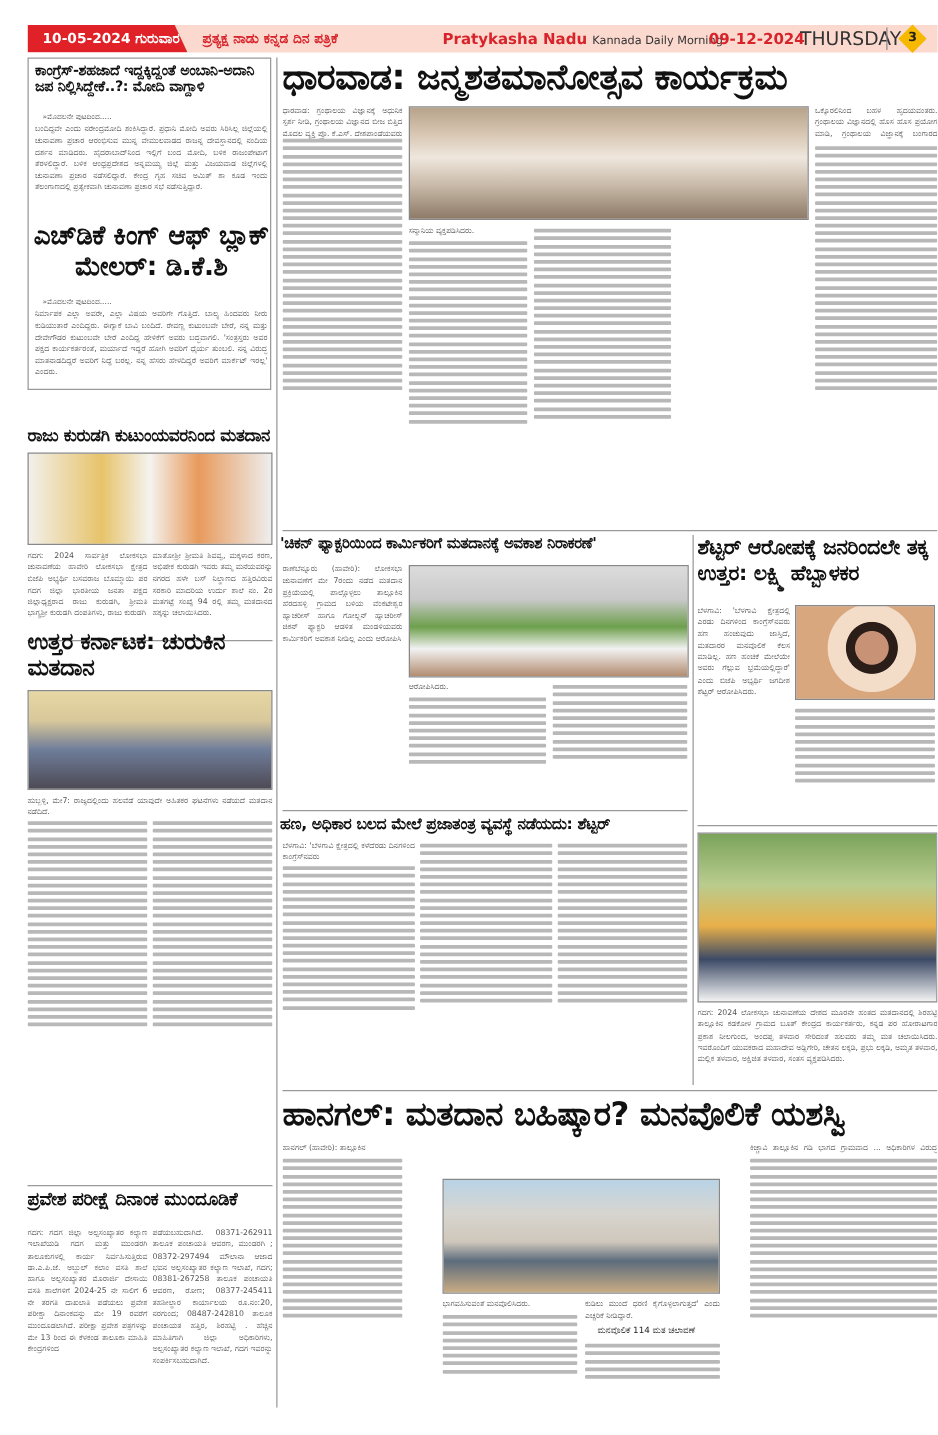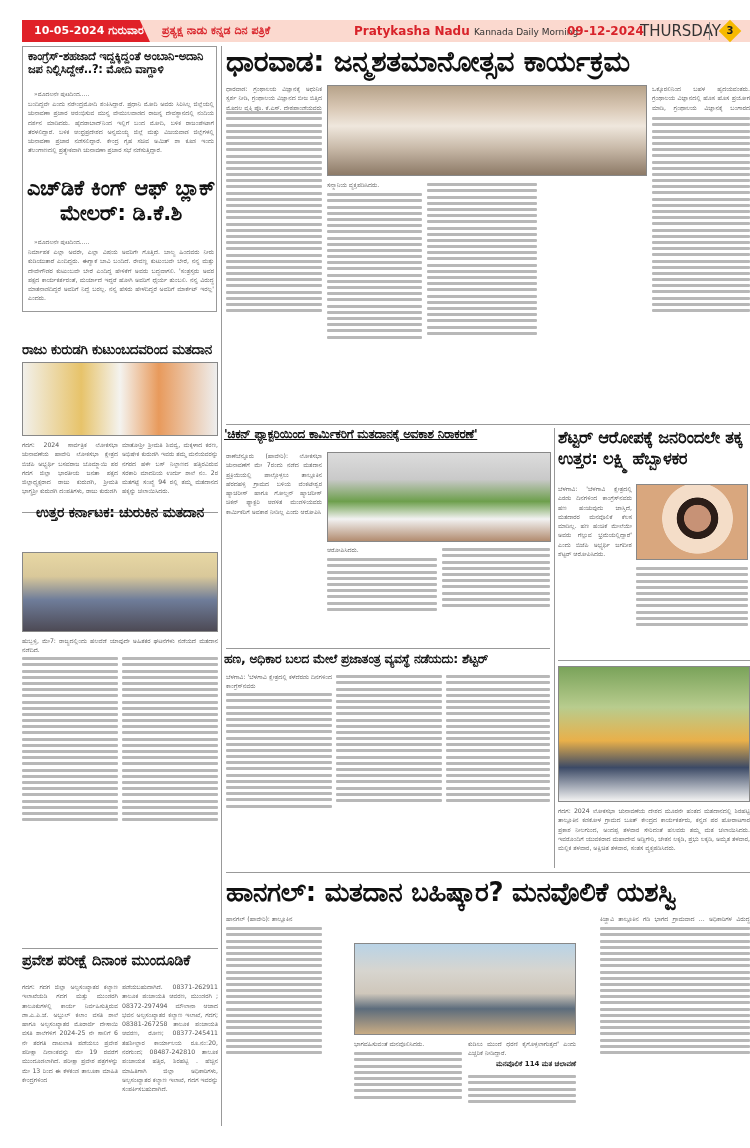--- a/index.html
+++ b/index.html
@@ -33,21 +33,21 @@
 
   .photo { position: absolute; overflow: hidden; border: 1px solid #888; }
   .ph-dharwad { background: linear-gradient(180deg, #b7a38a 0%, #d9c8b5 25%, #efe7dd 45%, #c8b9a8 70%, #8d7a67 100%); }
   .ph-family { background: linear-gradient(90deg, #f2f0ea 0%, #e7c36a 30%, #f4f3ef 50%, #e89a5c 70%, #eeeeee 100%); }
   .ph-queue { background: linear-gradient(180deg, #e7d7a4 0%, #d9c89a 30%, #6f7d9a 60%, #4d4a55 100%); }
   .ph-chicken { background: linear-gradient(180deg, #dcdcdc 0%, #c9c9c9 30%, #6d9f4c 55%, #f2f2f2 75%, #b28c70 100%); }
   .ph-lakshmi { background: radial-gradient(circle at 55% 45%, #c79276 0 18%, #2b1d18 19% 28%, #f4ddc8 29% 48%, #d9a77e 49% 100%); }
   .ph-voters { background: linear-gradient(180deg, #7aa35a 0%, #b8cc8e 30%, #e9b04a 55%, #3c4a66 75%, #f3f3f3 100%); }
   .ph-hangal { background: linear-gradient(180deg, #b9d3e6 0%, #d7d5cf 30%, #cfc7bb 55%, #5c6c7c 72%, #c9ac84 100%); }
 
-  .subhead { position: absolute; font-size: 7px; font-weight: bold; color: #222; text-align: right; }
+  .subhead { position: absolute; font-size: 7px; font-weight: normal; color: #222; }
 </style>
 </head>
 <body>
 
 <div class="masthead">
   <div class="mh-date">10-05-2024 ಗುರುವಾರ</div>
   <div class="mh-kn">ಪ್ರತ್ಯಕ್ಷ ನಾಡು ಕನ್ನಡ ದಿನ ಪತ್ರಿಕೆ</div>
   <div class="mh-en"><span>Pratykasha Nadu</span> <span class="sub">Kannada Daily Morning</span></div>
   <div class="mh-date2">09-12-2024</div>
   <div class="mh-day">THURSDAY</div>
@@ -59,27 +59,27 @@
 
 <div class="box" style="left:22px;top:46px;width:195px;height:266px;"></div>
 <div class="hl hl-sm" style="left:28px;top:50px;width:186px;font-size:11.5px;">ಕಾಂಗ್ರೆಸ್-ಶಹಜಾದೆ ಇದ್ದಕ್ಕಿದ್ದಂತೆ ಅಂಬಾನಿ-ಅದಾನಿ ಜಪ ನಿಲ್ಲಿಸಿದ್ದೇಕೆ..?: ಮೋದಿ ವಾಗ್ದಾಳಿ</div>
 <div class="text" style="left:34px;top:89px;width:178px;height:10px;font-size:6px;">»ಮೊದಲನೇ ಪುಟದಿಂದ.....</div>
 <div class="text" style="left:28px;top:99px;width:186px;height:74px;">ಬಂದಿದ್ದವೇ ಎಂದು ನರೇಂದ್ರಮೋದಿ ಶಂಕಿಸಿದ್ದಾರೆ. ಪ್ರಧಾನಿ ಮೋದಿ ಅವರು ಸಿರಿಸಿಲ್ಲ ಜಿಲ್ಲೆಯಲ್ಲಿ ಚುನಾವಣಾ ಪ್ರಚಾರ ಆರಂಭಿಸುವ ಮುನ್ನ ವೇಮುಲವಾಡದ ರಾಜನ್ನ ದೇವಸ್ಥಾನದಲ್ಲಿ ನಂದಿಯ ದರ್ಶನ ಮಾಡಿದರು. ಹೈದರಾಬಾದ್‌ನಿಂದ ಇಲ್ಲಿಗೆ ಬಂದ ಮೋದಿ, ಬಳಿಕ ರಾಜಂಪೇಟಾಗೆ ತೆರಳಲಿದ್ದಾರೆ. ಬಳಿಕ ಆಂಧ್ರಪ್ರದೇಶದ ಅನ್ನಮಯ್ಯ ಜಿಲ್ಲೆ ಮತ್ತು ವಿಜಯವಾಡ ಜಿಲ್ಲೆಗಳಲ್ಲಿ ಚುನಾವಣಾ ಪ್ರಚಾರ ನಡೆಸಲಿದ್ದಾರೆ. ಕೇಂದ್ರ ಗೃಹ ಸಚಿವ ಅಮಿತ್ ಶಾ ಕೂಡ ಇಂದು ತೆಲಂಗಾಣದಲ್ಲಿ ಪ್ರತ್ಯೇಕವಾಗಿ ಚುನಾವಣಾ ಪ್ರಚಾರ ಸಭೆ ನಡೆಸುತ್ತಿದ್ದಾರೆ.</div>
 
 <div class="hl hl-lg" style="left:26px;top:176px;width:190px;font-size:21px;line-height:1.2;">ಎಚ್‌ಡಿಕೆ ಕಿಂಗ್ ಆಫ್ ಬ್ಲಾಕ್ ಮೇಲರ್: ಡಿ.ಕೆ.ಶಿ</div>
 <div class="text" style="left:34px;top:237px;width:178px;height:10px;font-size:6px;">»ಮೊದಲನೇ ಪುಟದಿಂದ.....</div>
 <div class="text" style="left:28px;top:247px;width:186px;height:64px;">ನಿರ್ಮಾಪಕ ಎಲ್ಲಾ ಅವರೇ, ಎಲ್ಲಾ ವಿಷಯ ಅವರಿಗೇ ಗೊತ್ತಿದೆ. ಬಾಲ್ಯ ಹಿಂದವರು ನೀರು ಕುಡಿಯುತಾರೆ ಎಂದಿದ್ದರು. ಈಗ್ಯಾಕೆ ಬಾವಿ ಬಂದಿದೆ. ರೇವಣ್ಣ ಕುಟುಂಬವೇ ಬೇರೆ, ನನ್ನ ಮತ್ತು ದೇವೇಗೌಡರ ಕುಟುಂಬವೇ ಬೇರೆ ಎಂದಿದ್ದ ಹೇಳಿಕೆಗೆ ಅವರು ಬದ್ಧವಾಗಲಿ. 'ಸಂತ್ರಸ್ತರು ಅವರ ಪಕ್ಷದ ಕಾರ್ಯಕರ್ತರಂತೆ, ಮರ್ಯಾದೆ ಇದ್ದರೆ ಹೋಗಿ ಅವರಿಗೆ ಧೈರ್ಯ ತುಂಬಲಿ. ನನ್ನ ವಿರುದ್ಧ ಮಾತನಾಡದಿದ್ದರೆ ಅವರಿಗೆ ನಿದ್ದೆ ಬರಲ್ಲ. ನನ್ನ ಹೆಸರು ಹೇಳದಿದ್ದರೆ ಅವರಿಗೆ ಮಾರ್ಕೆಟ್ ಇರಲ್ಲ' ಎಂದರು.</div>
 
-<div class="hl hl-md" style="left:22px;top:342px;width:196px;font-size:13.5px;">ರಾಜು ಕುರುಡಗಿ ಕುಟುಂಬದವರಿಂದ ಮತದಾನ</div>
+<div class="hl hl-md" style="left:22px;top:342px;width:196px;font-size:13.5px;">ರಾಜು ಕುರುಡಗಿ ಕುಟುಂಯವರನಿಂದ ಮತದಾನ</div>
 <div class="photo ph-family" style="left:22px;top:362px;width:196px;height:74px;"></div>
 <div class="text" style="left:22px;top:440px;width:96px;height:66px;">ಗದಗ: 2024 ಸಾರ್ವತ್ರಿಕ ಲೋಕಸಭಾ ಚುನಾವಣೆಯ ಹಾವೇರಿ ಲೋಕಸಭಾ ಕ್ಷೇತ್ರದ ಬಿಜೆಪಿ ಅಭ್ಯರ್ಥಿ ಬಸವರಾಜ ಬೊಮ್ಮಾಯಿ ಪರ ಗದಗ ಜಿಲ್ಲಾ ಭಾರತೀಯ ಜನತಾ ಪಕ್ಷದ ಜಿಲ್ಲಾಧ್ಯಕ್ಷರಾದ ರಾಜು ಕುರುಡಗಿ, ಶ್ರೀಮತಿ ಭಾಗ್ಯಶ್ರೀ ಕುರುಡಗಿ ದಂಪತಿಗಳು, ರಾಜು ಕುರುಡಗಿ</div>
 <div class="text" style="left:122px;top:440px;width:96px;height:66px;">ಮಾತೋಶ್ರೀ ಶ್ರೀಮತಿ ಶಿವವ್ವ, ಮಕ್ಕಳಾದ ಕರಣ, ಅಭಿಷೇಕ ಕುರುಡಗಿ ಇವರು ತಮ್ಮ ಮನೆಯವರನ್ನು ನಗರದ ಹಳೇ ಬಸ್ ನಿಲ್ದಾಣದ ಹತ್ತಿರವಿರುವ ಸರಕಾರಿ ಮಾದರಿಯ ಉರ್ದು ಶಾಲೆ ನಂ. 2ರ ಮತಗಟ್ಟೆ ಸಂಖ್ಯೆ 94 ರಲ್ಲಿ ತಮ್ಮ ಮತದಾನದ ಹಕ್ಕನ್ನು ಚಲಾಯಿಸಿದರು.</div>
 <div class="hrule" style="left:22px;top:512px;width:196px;"></div>
 
-<div class="hl hl-md" style="left:22px;top:504px;width:196px;font-size:14px;text-align:center;">ಉತ್ತರ ಕರ್ನಾಟಕ: ಚುರುಕಿನ ಮತದಾನ</div>
+<div class="hl hl-md" style="left:22px;top:504px;width:196px;font-size:18px;">ಉತ್ತರ ಕರ್ನಾಟಕ: ಚುರುಕಿನ ಮತದಾನ</div>
 <div class="photo ph-queue" style="left:22px;top:552px;width:196px;height:80px;"></div>
 <div class="text" style="left:22px;top:636px;width:196px;height:18px;">ಹುಬ್ಬಳ್ಳಿ, ಮೇ7: ರಾಜ್ಯದಲ್ಲಿಂದು ಹಲವೆಡೆ ಯಾವುದೇ ಅಹಿತಕರ ಘಟನೆಗಳು ನಡೆಯದೆ ಮತದಾನ ನಡೆದಿದೆ.</div>
 <div class="lines" style="left:22px;top:654px;width:96px;height:252px;">
   <i></i>
     <i></i>
     <i></i>
     <i></i>
     <i></i>
     <i></i>
     <i></i>
@@ -263,21 +263,21 @@
     <i></i>
     <i></i>
     <i></i>
     <i></i>
     <i></i>
     <i></i>
     <i></i>
 </div>
 <div class="hrule" style="left:226px;top:424px;width:524px;"></div>
 
-<div class="hl hl-sm" style="left:224px;top:428px;width:330px;font-size:12px;text-decoration:underline;">'ಚಿಕನ್ ಫ್ಯಾಕ್ಟರಿಯಿಂದ ಕಾರ್ಮಿಕರಿಗೆ ಮತದಾನಕ್ಕೆ ಅವಕಾಶ ನಿರಾಕರಣೆ'</div>
+<div class="hl hl-sm" style="left:224px;top:428px;width:330px;font-size:12px;">'ಚಿಕನ್ ಫ್ಯಾಕ್ಟರಿಯಿಂದ ಕಾರ್ಮಿಕರಿಗೆ ಮತದಾನಕ್ಕೆ ಅವಕಾಶ ನಿರಾಕರಣೆ'</div>
 <div class="text" style="left:226px;top:451px;width:96px;height:193px;">ರಾಣೆಬೆನ್ನೂರು (ಹಾವೇರಿ): ಲೋಕಸಭಾ ಚುನಾವಣೆಗೆ ಮೇ 7ರಂದು ನಡೆದ ಮತದಾನ ಪ್ರಕ್ರಿಯೆಯಲ್ಲಿ ಪಾಲ್ಗೊಳ್ಳಲು ತಾಲ್ಲೂಕಿನ ಹೆರದಹಳ್ಳಿ ಗ್ರಾಮದ ಬಳಿಯ ವೆಂಕಟೇಶ್ವರ ಹ್ಯಾಚರೀಸ್ ಹಾಗೂ ಗೋಲ್ಡನ್ ಹ್ಯಾಚರೀಸ್ ಚಿಕನ್ ಫ್ಯಾಕ್ಟರಿ ಆಡಳಿತ ಮಂಡಳಿಯವರು ಕಾರ್ಮಿಕರಿಗೆ ಅವಕಾಶ ನೀಡಿಲ್ಲ ಎಂದು ಆರೋಪಿಸಿ</div>
 <div class="photo ph-chicken" style="left:327px;top:452px;width:224px;height:90px;"></div>
 <div class="text" style="left:327px;top:545px;width:110px;height:10px;">ಆರೋಪಿಸಿದರು.</div>
 <div class="lines" style="left:327px;top:555px;width:110px;height:86px;">
   <i></i>
     <i></i>
     <i></i>
     <i></i>
     <i></i>
     <i></i>

